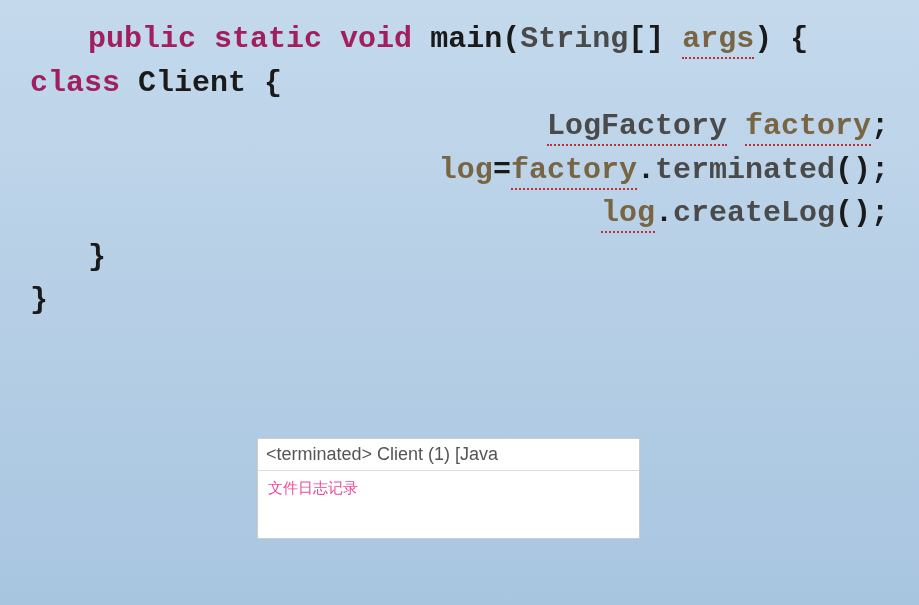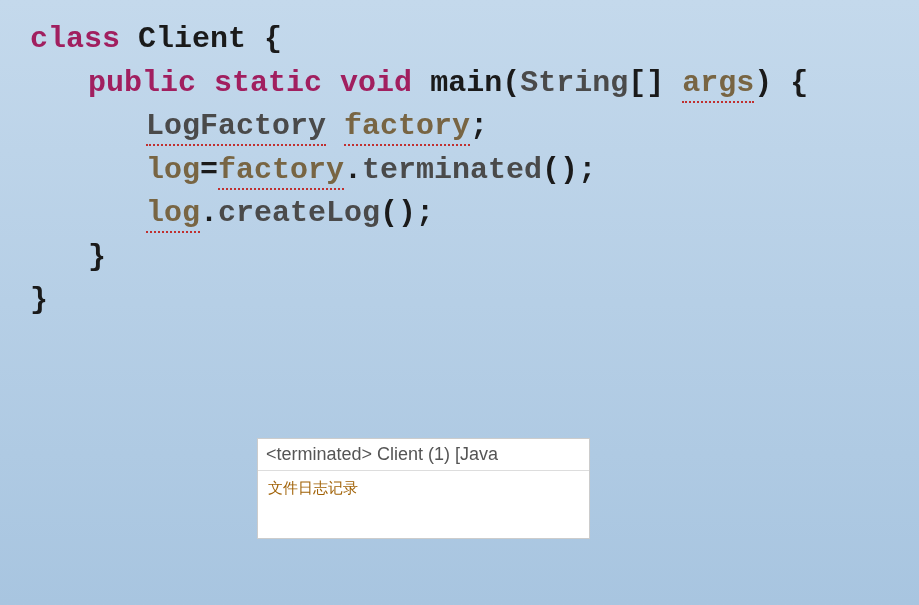--- a/index.html
+++ b/index.html
@@ -44,56 +44,57 @@
       padding-bottom: 1px;
     }
     .punct {
       color: #1a1a1a;
     }
     .indent1 {
       padding-left: 58px;
     }
     .indent2 {
       padding-left: 116px;
+      text-align: right;
     }
     .code-line {
       white-space: pre;
     }
     .console-box {
       position: absolute;
       left: 257px;
       top: 438px;
-      width: 333px;
+      width: 383px;
       background: #ffffff;
       border: 1px solid #cccccc;
       font-family: Arial, sans-serif;
       font-weight: normal;
     }
     .console-header {
       padding: 5px 8px;
       font-size: 18px;
       color: #555555;
       border-bottom: 1px solid #dddddd;
       white-space: nowrap;
       overflow: hidden;
     }
     .console-body {
       padding: 8px 10px 40px 10px;
       font-size: 15px;
-      color: #a16207;
+      color: #ec4899;
       font-family: 'SimSun', 'Microsoft YaHei', sans-serif;
     }
   </style>
 </head>
 <body>
 
 <div class="code-block">
+  <div class="code-line indent1"><span class="keyword">public</span> <span class="keyword">static</span> <span class="keyword">void</span> <span class="method-name">main</span><span class="punct">(</span><span class="type">String</span><span class="punct">[] </span><span class="var underline-red">args</span><span class="punct">) {</span></div>
+
   <div class="code-line"><span class="keyword">class</span> <span class="class-name">Client</span><span class="punct"> {</span></div>
-
-  <div class="code-line indent1"><span class="keyword">public</span> <span class="keyword">static</span> <span class="keyword">void</span> <span class="method-name">main</span><span class="punct">(</span><span class="type">String</span><span class="punct">[] </span><span class="var underline-red">args</span><span class="punct">) {</span></div>
 
   <div class="code-line indent2"><span class="type underline-red">LogFactory</span><span> </span><span class="var underline-red">factory</span><span class="punct">;</span></div>
 
 
 
   <div class="code-line indent2"><span class="var">log</span><span class="punct">=</span><span class="var underline-red">factory</span><span class="punct">.</span><span class="type">terminated</span><span class="punct">()</span><span class="punct">;</span></div>
 
   <div class="code-line indent2"><span class="var underline-red">log</span><span class="punct">.</span><span class="type">createLog</span><span class="punct">()</span><span class="punct">;</span></div>
 
   <div class="code-line indent1"><span class="punct">}</span></div>

